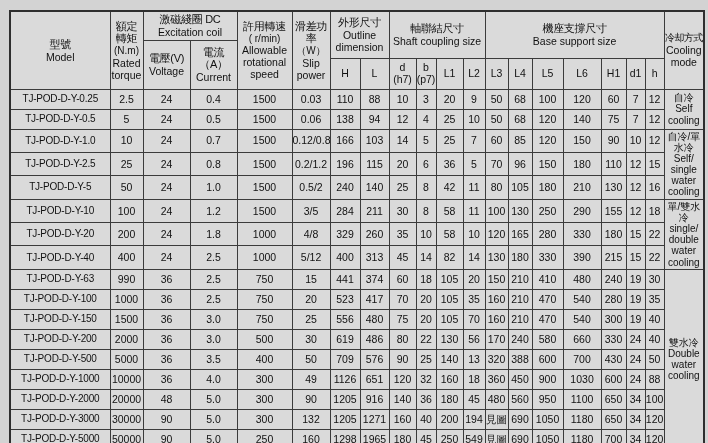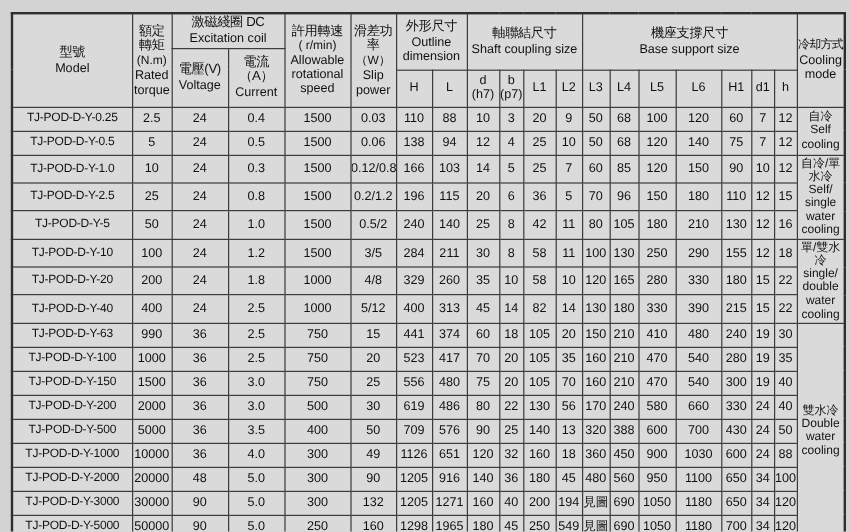--- a/index.html
+++ b/index.html
@@ -189,21 +189,21 @@
         <td class="val">120</td>
         <td class="val">140</td>
         <td class="val">75</td>
         <td class="val">7</td>
         <td class="val">12</td>
       </tr>
       <tr>
         <td class="model">TJ-POD-D-Y-1.0</td>
         <td class="val">10</td>
         <td class="val">24</td>
-        <td class="val">0.3</td>
+        <td class="val">0.7</td>
         <td class="val">1500</td>
         <td class="val">0.12/0.8</td>
         <td class="val">166</td>
         <td class="val">103</td>
         <td class="val">14</td>
         <td class="val">5</td>
         <td class="val">25</td>
         <td class="val">7</td>
         <td class="val">60</td>
         <td class="val">85</td>

